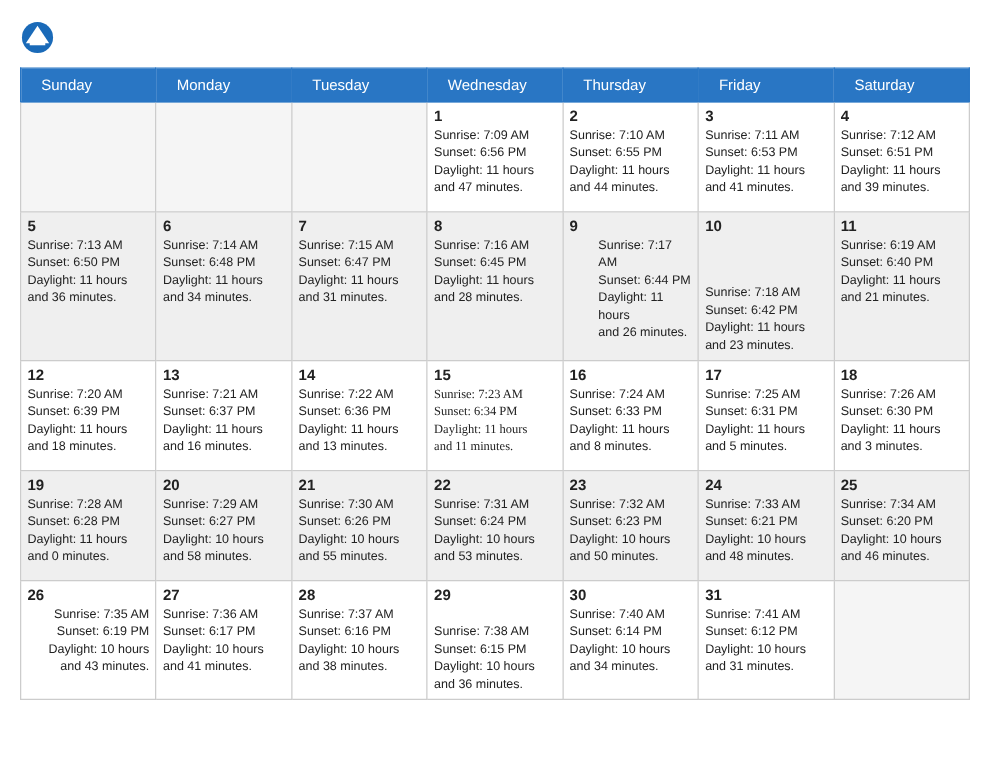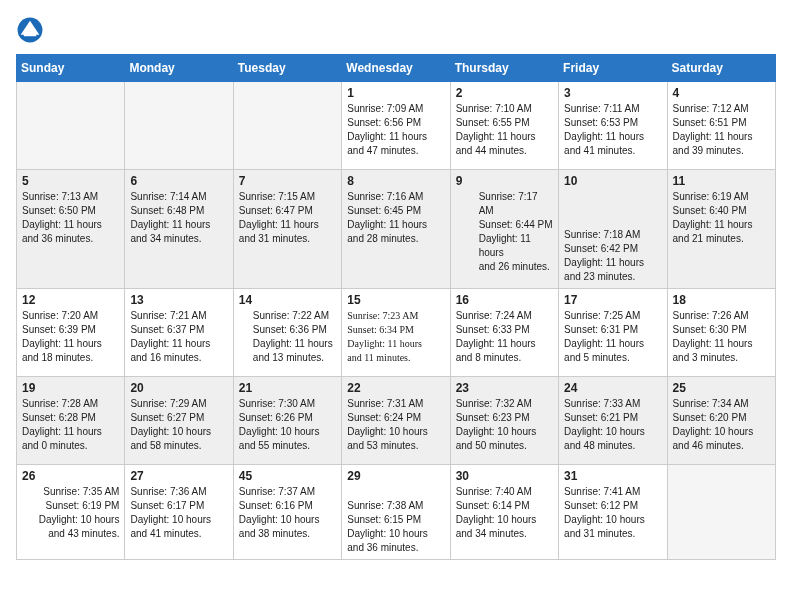--- a/index.html
+++ b/index.html
@@ -54,22 +54,22 @@
     }
     table {
       width: 100%;
       border-collapse: collapse;
       table-layout: fixed;
     }
     th {
       background-color: #2976c4;
       color: #fff;
       font-size: 12px;
-      font-weight: bold;
-      padding: 6px 4px;
+      font-weight: normal;
+      padding: 6px 16px;
       text-align: left;
       border: 1px solid #2976c4;
     }
     td {
       border: 1px solid #ccc;
       vertical-align: top;
       padding: 4px 5px;
       font-size: 10.5px;
       color: #222;
       height: 88px;
@@ -221,21 +221,21 @@
         </td>
         <td>
           <span class="day-num">13</span>
           <div class="cell-text" style="white-space: pre-line;">Sunrise: 7:21 AM
 Sunset: 6:37 PM
 Daylight: 11 hours
 and 16 minutes.</div>
         </td>
         <td>
           <span class="day-num">14</span>
-          <div class="cell-text" style="white-space: pre-line; margin-left: 14px;">Sunrise: 7:22 AM
+          <div class="cell-text" style="white-space: pre-line;">Sunrise: 7:22 AM
 Sunset: 6:36 PM
 Daylight: 11 hours
 and 13 minutes.</div>
         </td>
         <td>
           <span class="day-num">15</span>
           <div class="cell-text" style="white-space: pre-line; font-family: Liberation Serif, serif;">Sunrise: 7:23 AM
 Sunset: 6:34 PM
 Daylight: 11 hours
 and 11 minutes.</div>
@@ -322,21 +322,21 @@
 and 43 minutes.</div>
         </td>
         <td>
           <span class="day-num">27</span>
           <div class="cell-text" style="white-space: pre-line;">Sunrise: 7:36 AM
 Sunset: 6:17 PM
 Daylight: 10 hours
 and 41 minutes.</div>
         </td>
         <td>
-          <span class="day-num">45</span>
+          <span class="day-num">28</span>
           <div class="cell-text" style="white-space: pre-line;">Sunrise: 7:37 AM
 Sunset: 6:16 PM
 Daylight: 10 hours
 and 38 minutes.</div>
         </td>
         <td>
           <span class="day-num">29</span>
           <div class="cell-text" style="white-space: pre-line; margin-top: 16px;">Sunrise: 7:38 AM
 Sunset: 6:15 PM
 Daylight: 10 hours

